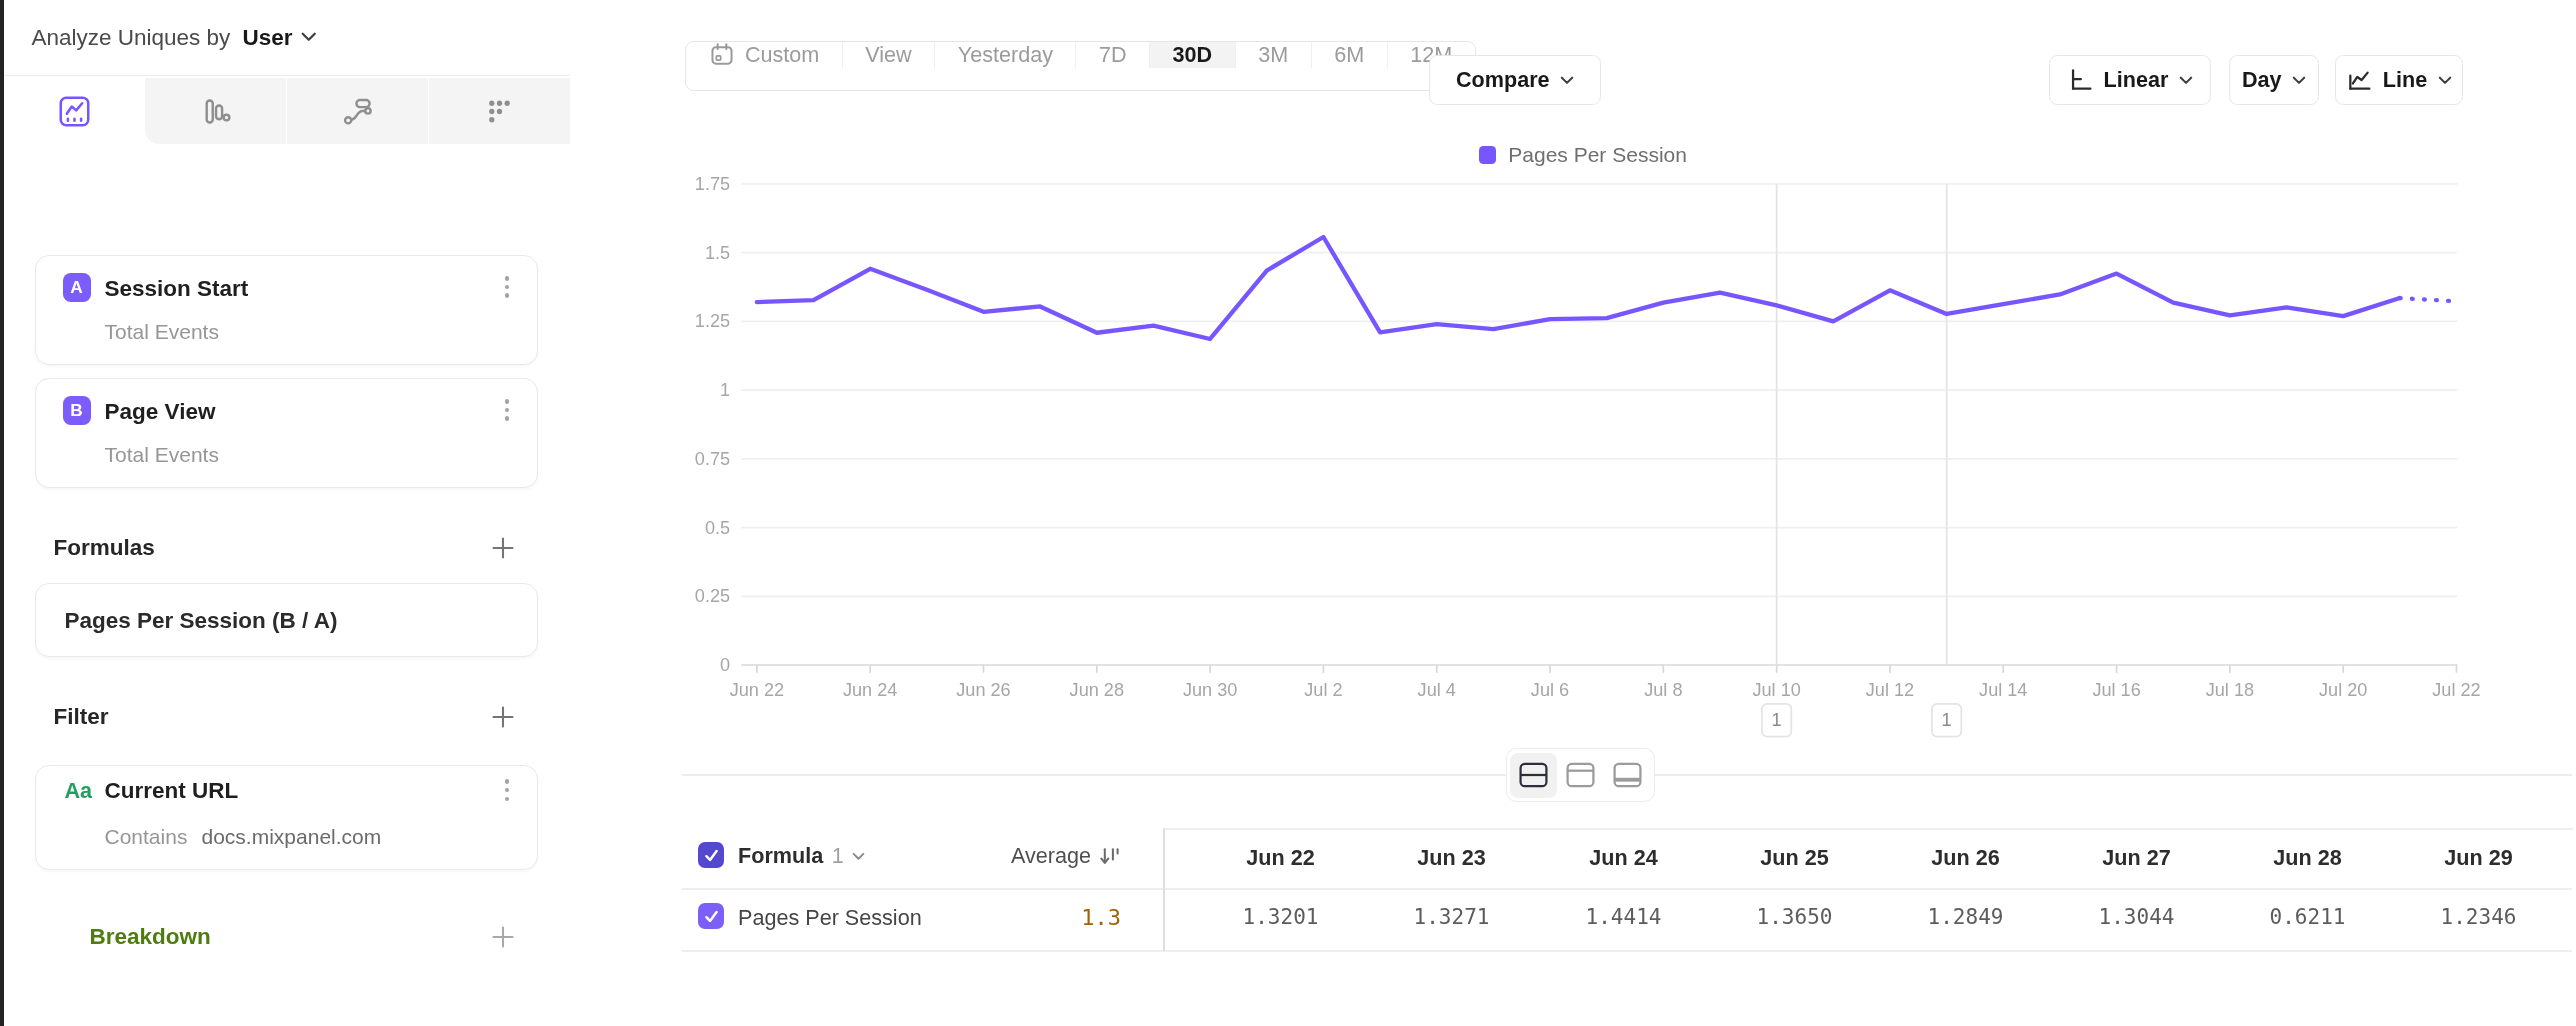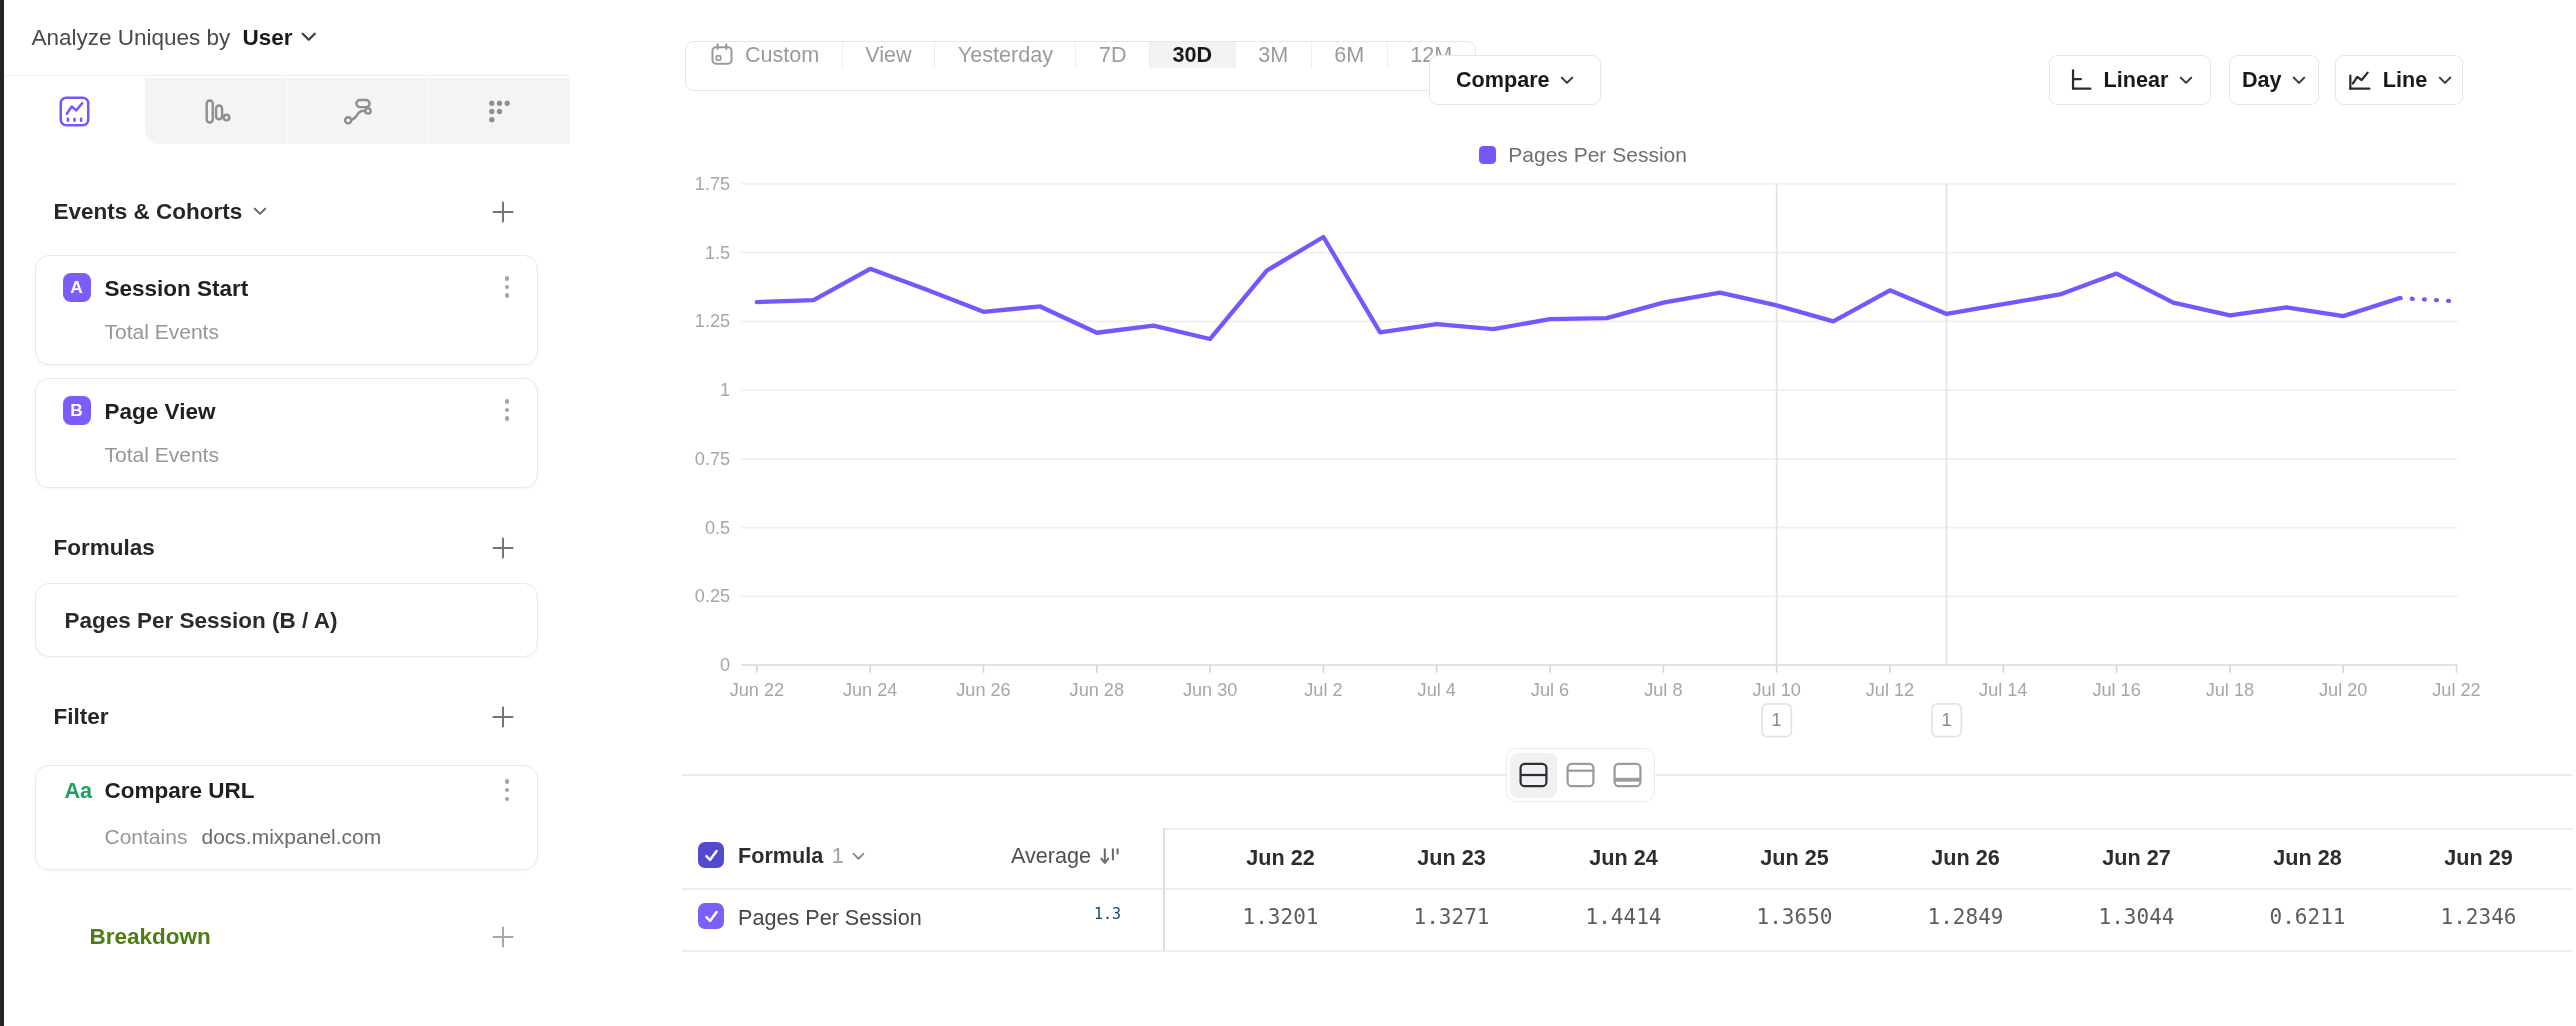--- a/index.html
+++ b/index.html
@@ -79,21 +79,21 @@
   .checkbox { position:absolute; left:128px; width:26px; height:26px; border-radius:7px;
               display:flex; align-items:center; justify-content:center; cursor:pointer; }
   .checkbox.dark { background:#5448CE; }
   .checkbox.lite { background:#7C5FF8; }
   .th-group { position:absolute; left:168px; top:843px; display:flex; align-items:center; gap:8.6px; cursor:pointer; }
   .th-group .g1 { font-size:21.6px; font-weight:700; color:#2d2d2d; }
   .th-group .g2 { font-size:21.6px; color:#a0a0a0; }
   .avg-head { position:absolute; right:1455px; top:843px; display:flex; align-items:center; gap:7px; }
   .avg-head .t { font-size:21.6px; color:#4f4f4f; }
   .row-label { position:absolute; left:168px; top:905px; font-size:21.6px; color:#454545; }
-  .avg-val { position:absolute; right:1455px; top:905px; font-size:15px; color:#0c4a6e; }
+  .avg-val { position:absolute; right:1455px; top:905px; font-size:22px; color:#a16207; }
   .col-cell { position:absolute; width:171px; text-align:center; }
   .col-cell.hd { top:845px; font-size:21.6px; font-weight:700; color:#2d2d2d; }
   .col-cell.vl { top:905px; font-size:21px; color:#5c5c5c; }
 </style>
 </head>
 <body>
 
 <div class="left-edge"></div>
 
 <aside class="sidebar">
@@ -136,32 +136,20 @@
         <circle cx="8" cy="7.5" r="2.4" fill="#8f8f8f"></circle>
           <circle cx="15" cy="7.5" r="2.4" fill="#8f8f8f"></circle>
           <circle cx="22" cy="7.5" r="2.4" fill="#8f8f8f"></circle>
         <circle cx="8" cy="15" r="2.4" fill="#8f8f8f"></circle>
           <circle cx="15" cy="15" r="2.4" fill="#8f8f8f"></circle>
         <circle cx="8" cy="22.5" r="2.4" fill="#8f8f8f"></circle>
       </svg>
     </div>
   </div>
 
-  <div class="section-header" style="top:194px">
-    <span class="section-title">
-      <span>Events &amp; Cohorts</span>
-      <svg width="14" height="8.6" viewBox="0 0 16 10">
-        <polyline points="2,2 8,8 14,2" fill="none" stroke="#6b6b6b" stroke-width="2.4" stroke-linecap="round" stroke-linejoin="round"></polyline>
-      </svg>
-    </span>
-    <svg width="26" height="26" viewBox="0 0 30 30" style="cursor:pointer">
-      <line x1="15" y1="4" x2="15" y2="26" stroke="#757575" stroke-width="2.4" stroke-linecap="round"></line>
-      <line x1="4" y1="15" x2="26" y2="15" stroke="#757575" stroke-width="2.4" stroke-linecap="round"></line>
-    </svg>
-  </div>
 
   <div class="card" style="top:255px; height:110px">
     <div class="badge" style="top:17.3px">A</div>
     <div class="card-title" style="top:20px">Session Start</div>
     <div class="kebab" style="top:15.5px">
         <i></i>
         <i></i>
         <i></i>
       </div>
     <div class="card-sub" style="top:64px">Total Events</div>
@@ -193,21 +181,21 @@
   <div class="section-header" style="top:699px">
     <span class="section-title">Filter</span>
     <svg width="26" height="26" viewBox="0 0 30 30" style="cursor:pointer">
       <line x1="15" y1="4" x2="15" y2="26" stroke="#757575" stroke-width="2.4" stroke-linecap="round"></line>
       <line x1="4" y1="15" x2="26" y2="15" stroke="#757575" stroke-width="2.4" stroke-linecap="round"></line>
     </svg>
   </div>
 
   <div class="card" style="top:765px; height:105px">
     <div class="aa" style="top:12px">Aa</div>
-    <div class="card-title" style="top:12px">Compare URL</div>
+    <div class="card-title" style="top:12px">Current URL</div>
     <div class="kebab" style="top:8.6px">
         <i></i>
         <i></i>
         <i></i>
       </div>
     <div class="card-sub" style="top:59px">Contains</div>
     <div class="card-sub" style="top:59px; left:166px; color:#6a6a6a">docs.mixpanel.com</div>
   </div>
 
   <div class="section-header" style="top:919px">

